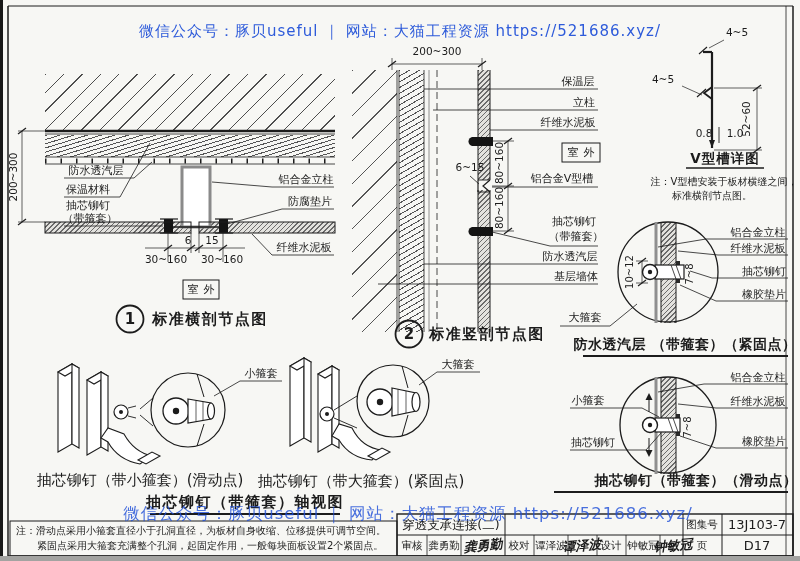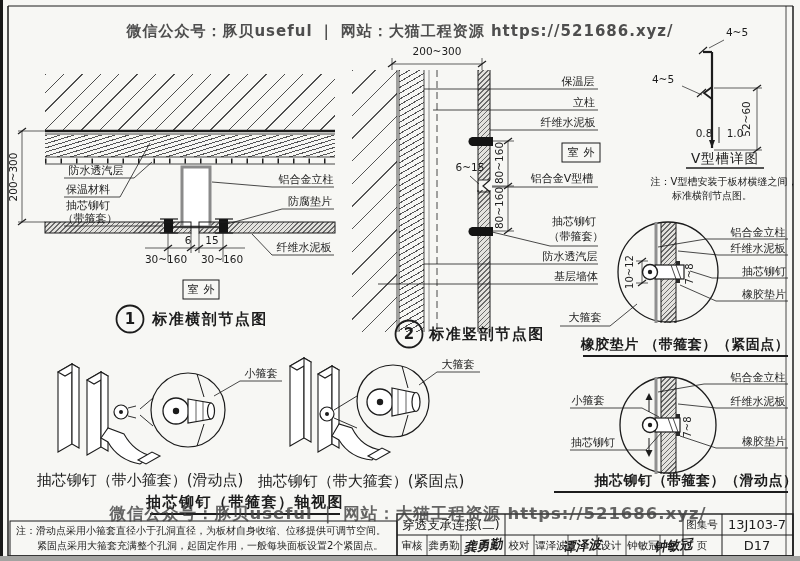--- a/index.html
+++ b/index.html
@@ -10,25 +10,25 @@
   .hA{background-image:repeating-linear-gradient(135deg,#4d4d4d 0,#4d4d4d 1px,transparent 1px,transparent 13px);}
   .hA2{background-image:repeating-linear-gradient(135deg,#555 0,#555 1px,transparent 1px,transparent 16px);}
   .hB{background-image:repeating-linear-gradient(163deg,#555 0,#555 1px,transparent 1px,transparent 4px);}
   .hC{background-image:repeating-linear-gradient(150deg,#555 0,#555 1px,transparent 1px,transparent 5px);}
   .hD{background-color:#e3e2de;background-image:repeating-linear-gradient(135deg,#6b6b6b 0,#6b6b6b 1px,transparent 1px,transparent 3.5px);}
   .c{position:absolute;transform:translate(-50%,-50%);white-space:nowrap;line-height:1.1;}
   .vc{position:absolute;transform:translate(-50%,-50%) rotate(-90deg);white-space:nowrap;line-height:1;}
   .t{position:absolute;white-space:nowrap;line-height:1.25;}
   .f10{font-size:10px;}.f105{font-size:10.5px;}.f11{font-size:11px;}.f115{font-size:15px;}
   .b{font-weight:normal;}
-  .cap13{font-size:13.5px;font-weight:normal;letter-spacing:1px;}
+  .cap13{font-size:13.5px;font-weight:bold;letter-spacing:1px;}
   .cap14{font-size:14px;font-weight:bold;letter-spacing:.5px;}
   .cap15{font-size:15px;font-weight:bold;letter-spacing:1.5px;}
   .num{font-size:15px;font-weight:bold;}
-  .wm{position:absolute;color:#404040;font-weight:bold;font-size:15px;letter-spacing:1px;opacity:.92;z-index:50;text-align:center;}
+  .wm{position:absolute;color:#1d4ed8;font-weight:normal;font-size:15px;letter-spacing:1px;opacity:.92;z-index:50;text-align:center;}
   .wm2{font-size:16.5px;opacity:.8;}
   .sig{font-family:"DejaVu Serif","Liberation Serif",serif;font-style:italic;font-weight:bold;
        font-size:13px;transform:translate(-50%,-50%) rotate(-5deg);z-index:5;}
   .outdoor{letter-spacing:5px;font-size:11px;padding-left:5px;}
   .edgeL{position:absolute;left:0;top:0;width:3px;height:561px;background:#181818;}
   .edgeB{position:absolute;left:0;top:556px;width:800px;height:5px;background:#a3a3a1;}
 </style>
 </head>
 <body>
 
@@ -319,21 +319,21 @@
   <span class="c f10" style="left:724px;top:181px;">注：V型槽安装于板材横缝之间，</span>
   <span class="c f10" style="left:712px;top:195px;">标准横剖节点图。</span>
 
   <span class="c f11" style="left:758px;top:233px;">铝合金立柱</span>
   <span class="c f11" style="left:758px;top:249px;">纤维水泥板</span>
   <span class="c f11" style="left:764px;top:272px;">抽芯铆钉</span>
   <span class="c f11" style="left:764px;top:295px;">橡胶垫片</span>
   <span class="vc f10" style="left:630px;top:272px;">10~12</span>
   <span class="vc f10" style="left:690px;top:274px;">7~8</span>
   <span class="c f11" style="left:585px;top:318px;">大箍套</span>
-  <span class="c cap14" style="left:685px;top:345px;">橡胶垫片 （带箍套）（紧固点）</span>
+  <span class="c cap14" style="left:685px;top:345px;">防水透汽层 （带箍套）（紧固点）</span>
 
   <span class="c f11" style="left:758px;top:378px;">铝合金立柱</span>
   <span class="c f11" style="left:758px;top:402px;">纤维水泥板</span>
   <span class="c f11" style="left:764px;top:442px;">橡胶垫片</span>
   <span class="c f11" style="left:588px;top:401px;">小箍套</span>
   <span class="c f11" style="left:593px;top:443px;">抽芯铆钉</span>
   <span class="vc f10" style="left:688px;top:427px;">7~8</span>
   <span class="c cap14" style="left:696px;top:481px;">抽芯铆钉（带箍套）（滑动点）</span>
 
   <span class="c f11" style="left:261px;top:374px;">小箍套</span>

